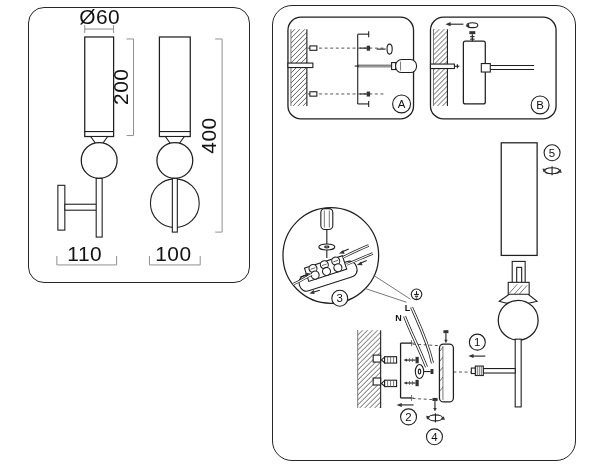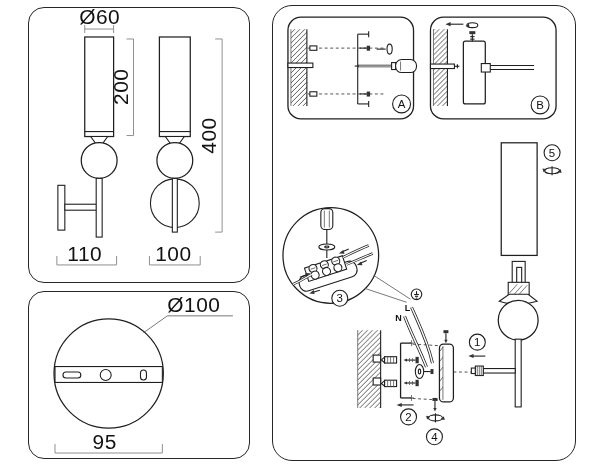--- a/index.html
+++ b/index.html
@@ -78,41 +78,20 @@
 
       <g>
         <line class="dim" x1="121" y1="258" x2="172" y2="258"></line>
         <line class="dim" x1="121" y1="249" x2="121" y2="258"></line>
         <line class="dim" x1="172" y1="249" x2="172" y2="258"></line>
         <text class="dimtxt" x="145" y="254" text-anchor="middle">100</text>
       </g>
     </svg>
   </div>
 
-  <div class="panel" style="left:28px;top:291px;width:222px;height:168px;">
-    <svg width="219" height="165" viewBox="0 0 220 166">
-      <circle class="fwb" cx="80" cy="82" r="55"></circle>
-      <rect class="fw" x="26" y="75" width="108" height="16"></rect>
-      <rect class="fw" x="34" y="80.5" width="18" height="6" rx="3"></rect>
-      <circle class="fw" cx="77" cy="83.5" r="5.5"></circle>
-      <rect class="fw" x="112" y="78.5" width="6" height="10" rx="3"></rect>
-
-      <g>
-        <polyline class="thin" points="205,24 139,24 115,41"></polyline>
-        <text class="dimtxt" x="139" y="20" text-anchor="start">Ø100</text>
-      </g>
-
-      <g>
-        <line class="dim" x1="26" y1="162" x2="134" y2="162"></line>
-        <line class="dim" x1="26" y1="153" x2="26" y2="162"></line>
-        <line class="dim" x1="134" y1="153" x2="134" y2="162"></line>
-        <text class="dimtxt" x="76" y="158" text-anchor="middle">95</text>
-      </g>
-    </svg>
-  </div>
 
   <div class="panel" style="left:272px;top:5px;width:304px;height:456px;border-radius:20px;">
     <svg width="301" height="453" viewBox="0 0 302 454">
       <defs>
         <pattern id="hatch" patternUnits="userSpaceOnUse" width="5" height="5">
           <path d="M0,5 L5,0" stroke="#4a4a4a" stroke-width="0.9"></path>
         </pattern>
       </defs>
 
       <g>

